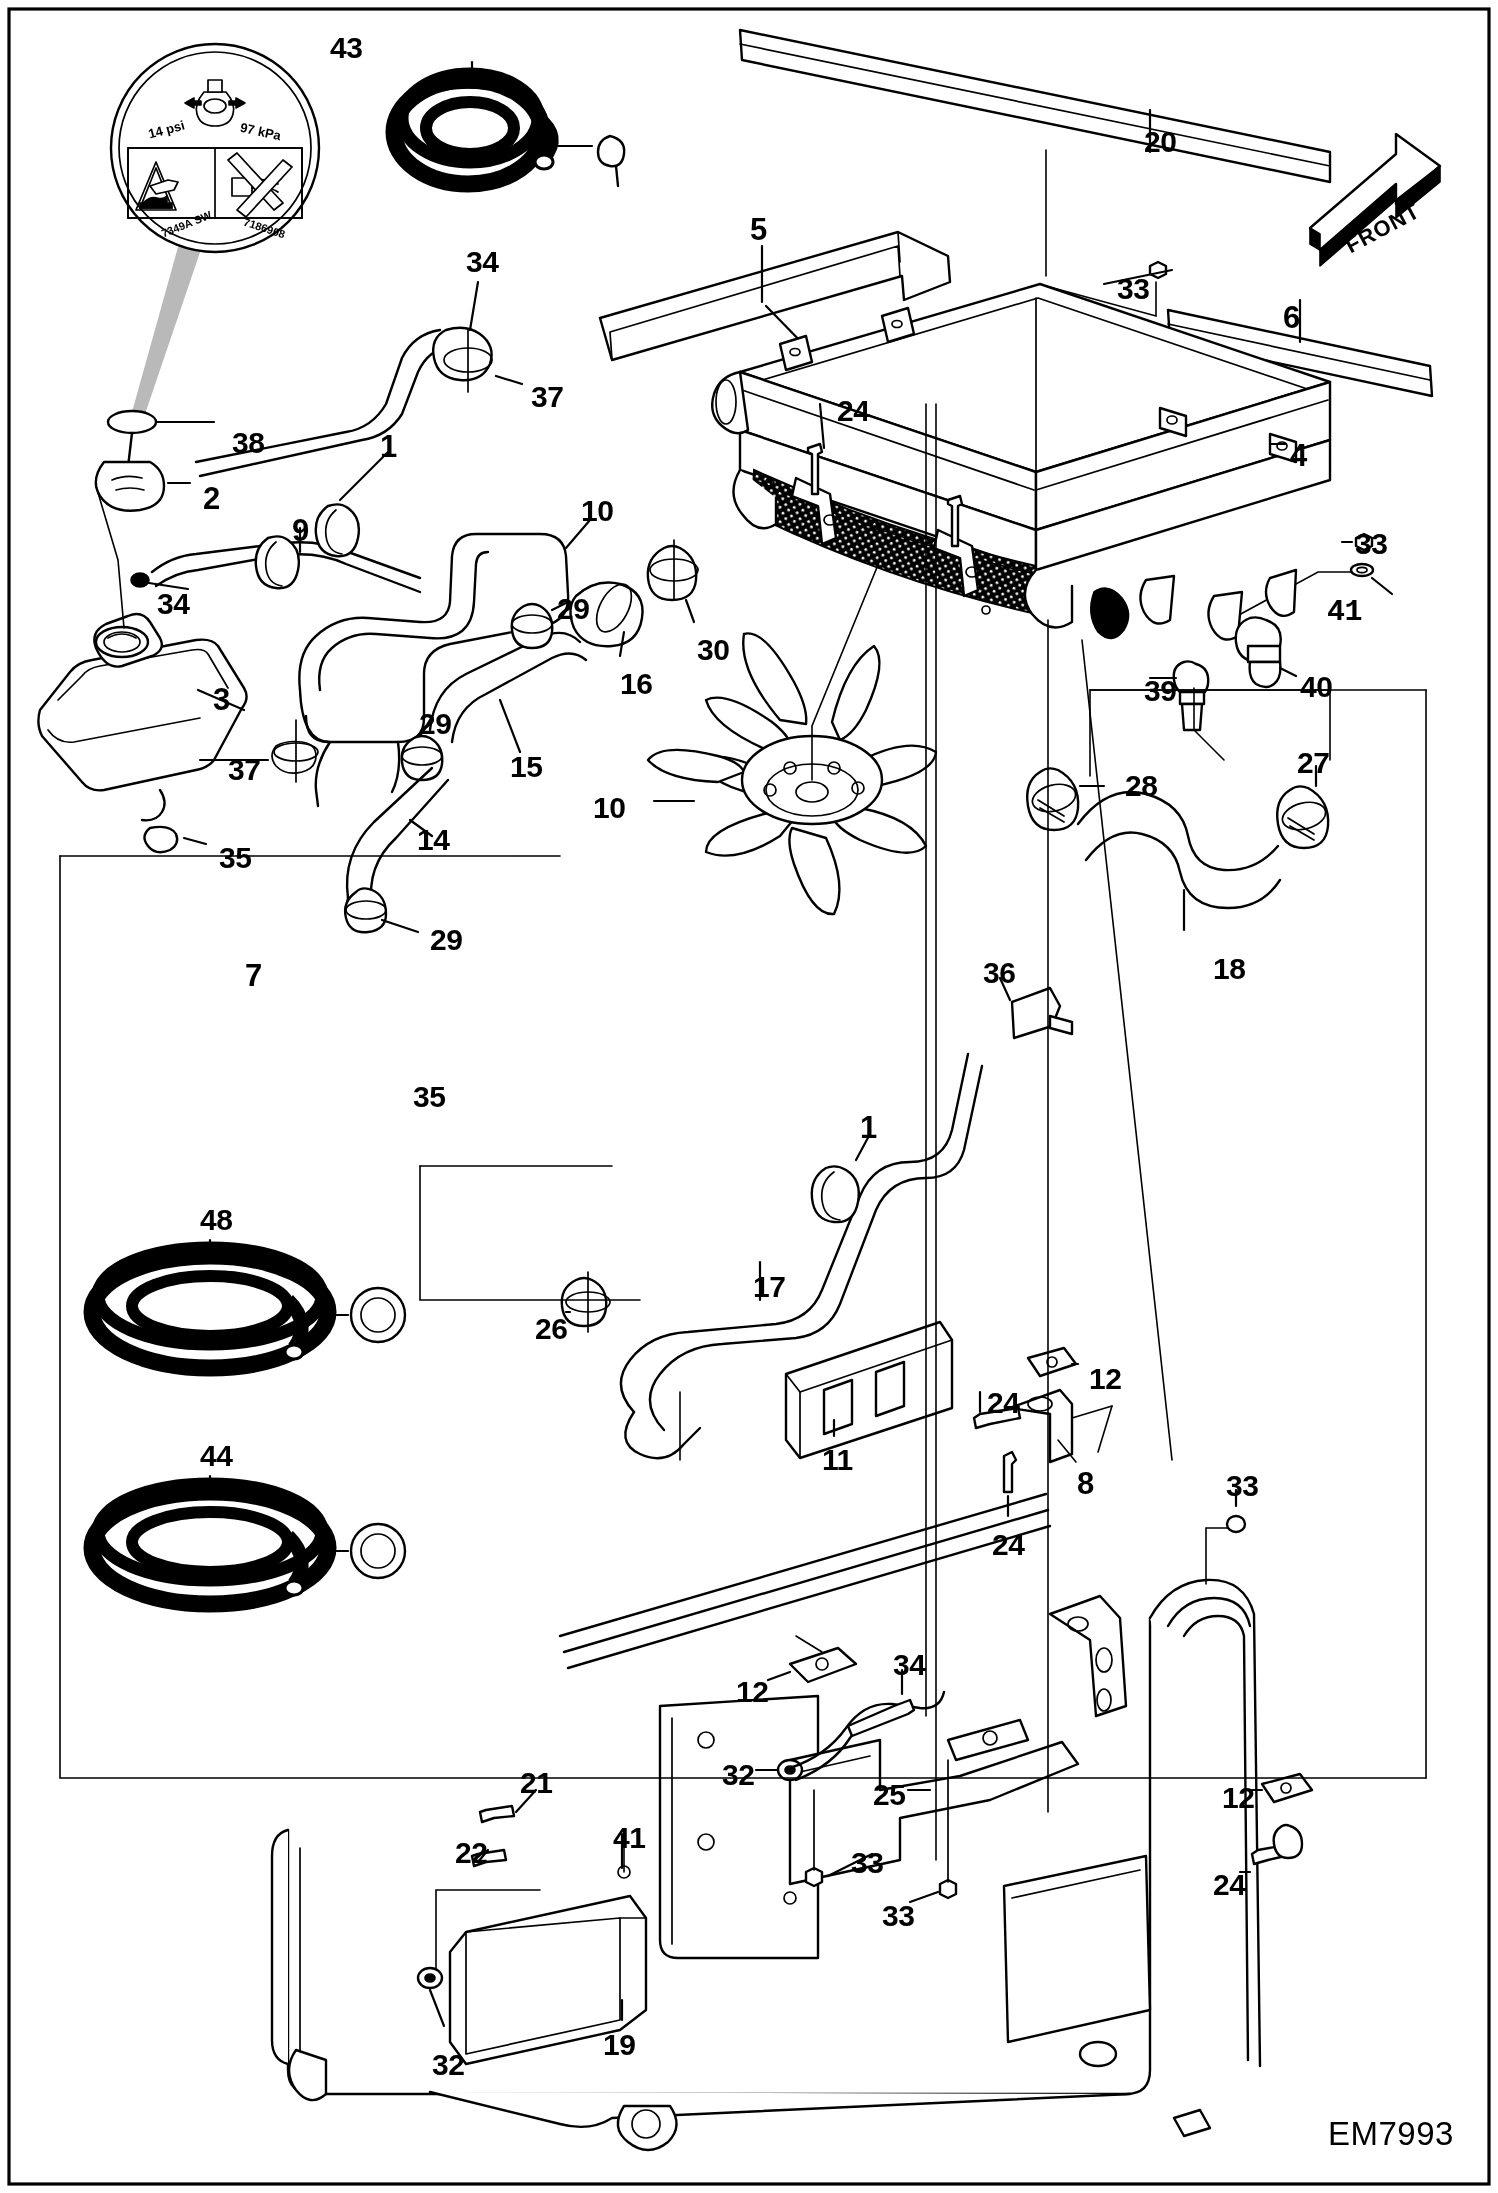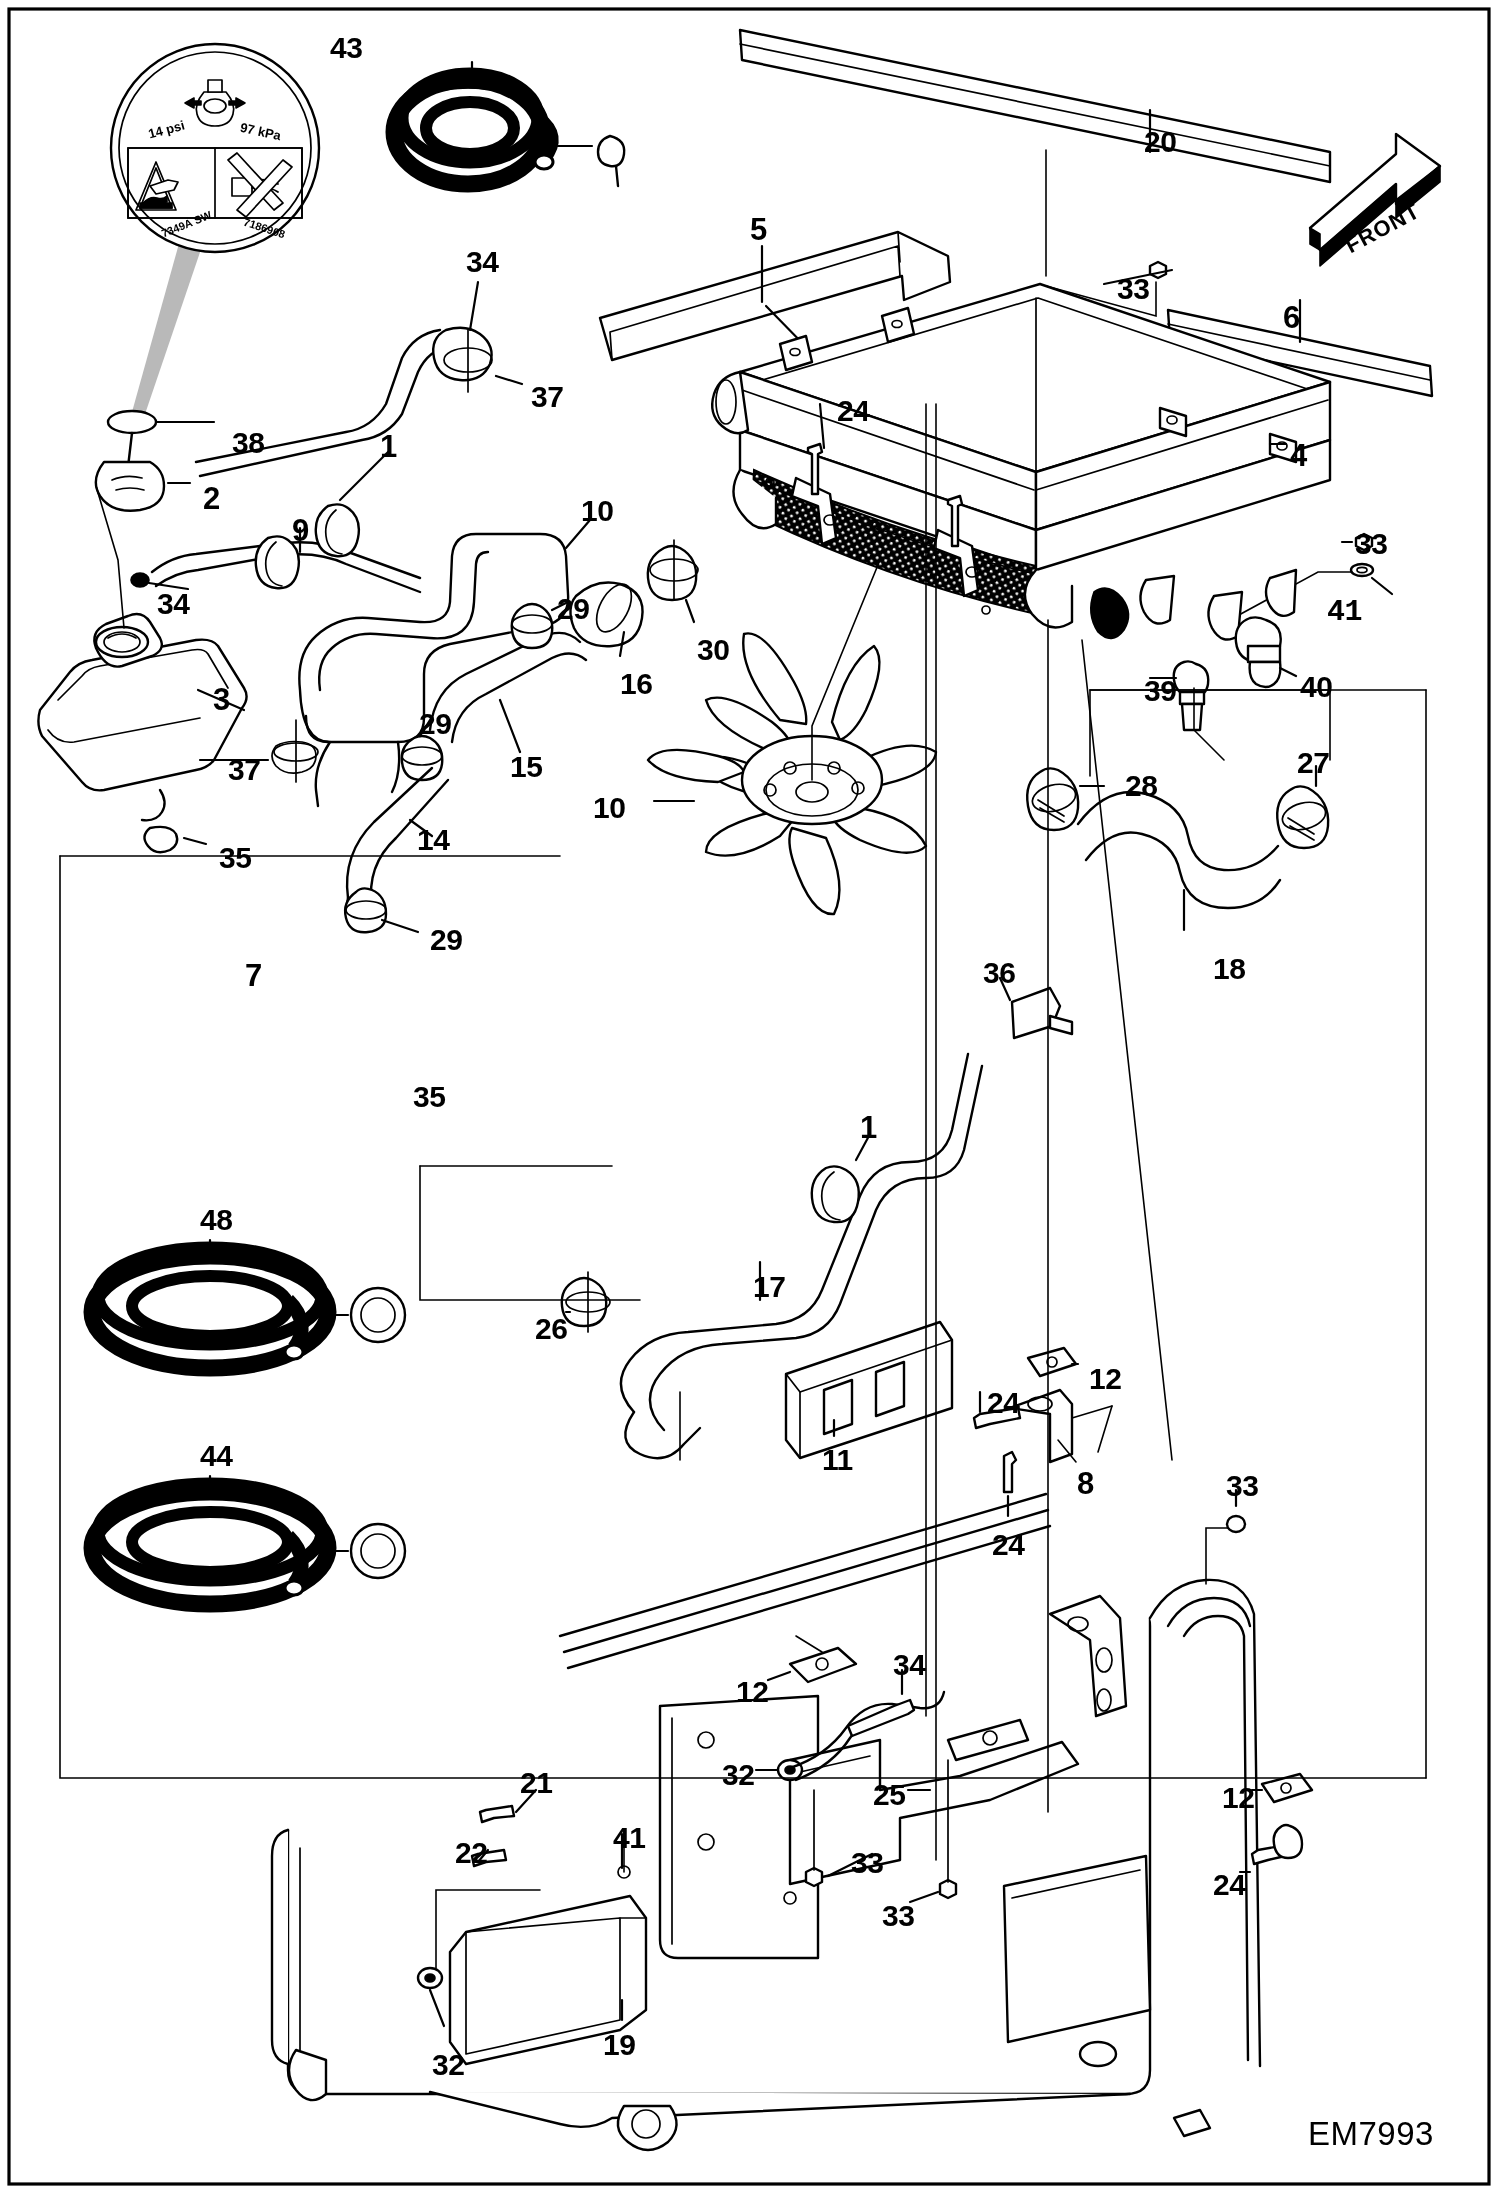--- a/index.html
+++ b/index.html
@@ -23,20 +23,21 @@
     letter-spacing:-0.5px;
   }
   .callout.c2{font-size:31px;}
   .partno{
     position:absolute;
     font-family:"Liberation Sans", sans-serif;
     font-size:33px;
     font-weight:normal;
     color:#000000;
     letter-spacing:0.5px;
+    margin-left:20px;
   }
   .labeltxt{
     position:absolute;
     font-family:"Liberation Sans", sans-serif;
     font-weight:bold;
     color:#000;
     white-space:nowrap;
   }
   .frontword{
     position:absolute;

